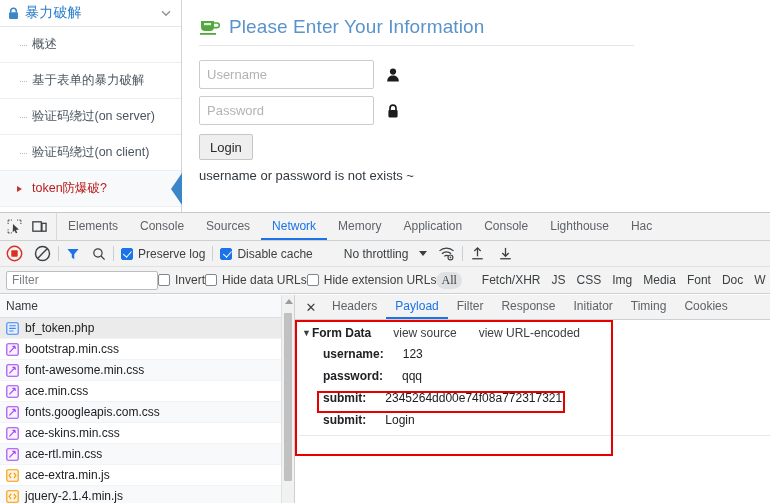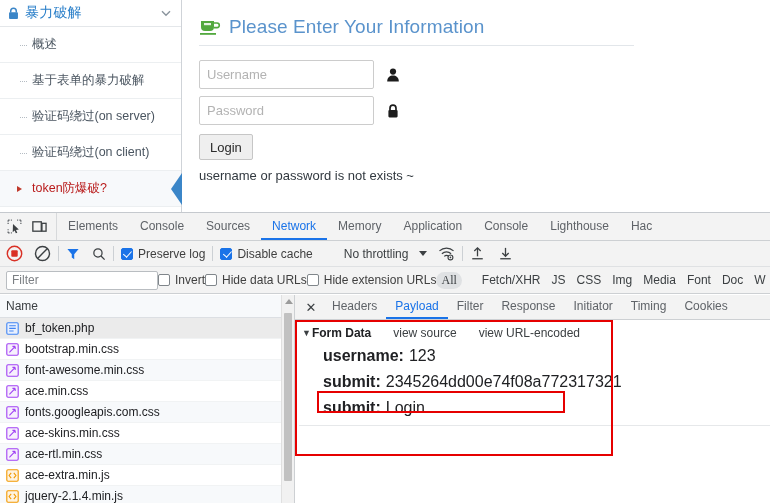--- a/index.html
+++ b/index.html
@@ -286,22 +286,22 @@
   .pl-section {
     display: flex; align-items: center; gap: 0; margin-bottom: 7px;
   }
   .pl-caret { color: #3c4043; font-size: 9px; margin: 0 1px 0 3px; }
   .pl-title { font-weight: bold; color: #202124; font-size: 12px; }
   .pl-link {
     color: #3c4043; font-size: 12px; margin-left: 22px;
   }
   .pl-row {
     padding-left: 24px; margin-bottom: 8px;
-    font-size: 16px; color: #202124;
-    display: flex; align-items: flex-end; gap: 5px;
+    font-size: 12px; color: #202124;
+    display: flex; align-items: flex-end; gap: 19px;
   }
   .pl-key { font-weight: bold; color: #202124; }
   .pl-val { color: #202124; }
   .pl-divider {
     margin-top: 2px; margin-left: 0; margin-right: 0;
     border-top: 1px solid #e6e8ea;
   }
 
   
   .anno {
@@ -655,20 +655,24 @@
             <span class="pl-title">Form Data</span>
             <span class="pl-link">view source</span>
             <span class="pl-link">view URL-encoded</span>
           </div>
 
           <div class="pl-row">
             <span class="pl-key">username:</span>
             <span class="pl-val">123</span>
           </div>
           <div class="pl-row">
+            <span class="pl-key">password:</span>
+            <span class="pl-val">qqq</span>
+          </div>
+          <div class="pl-row">
             <span class="pl-key">submit:</span>
             <span class="pl-val">2345264dd00e74f08a772317321</span>
           </div>
           <div class="pl-row">
             <span class="pl-key">submit:</span>
             <span class="pl-val">Login</span>
           </div>
           <div class="pl-divider"></div>
         </div>
       </div>

